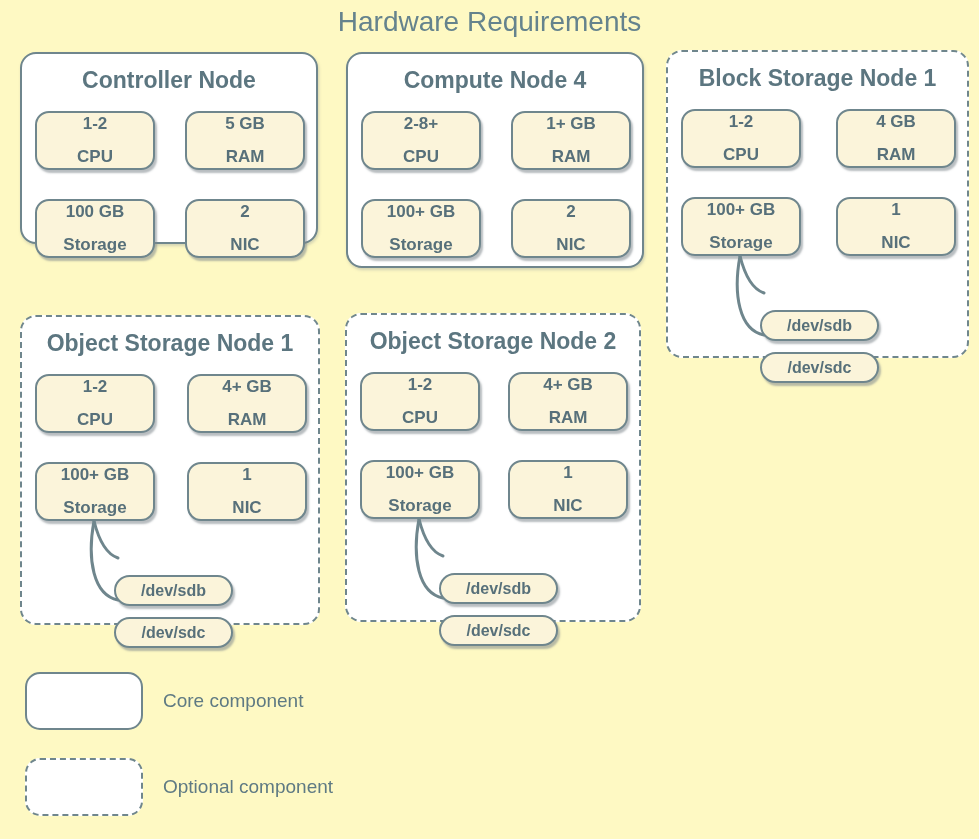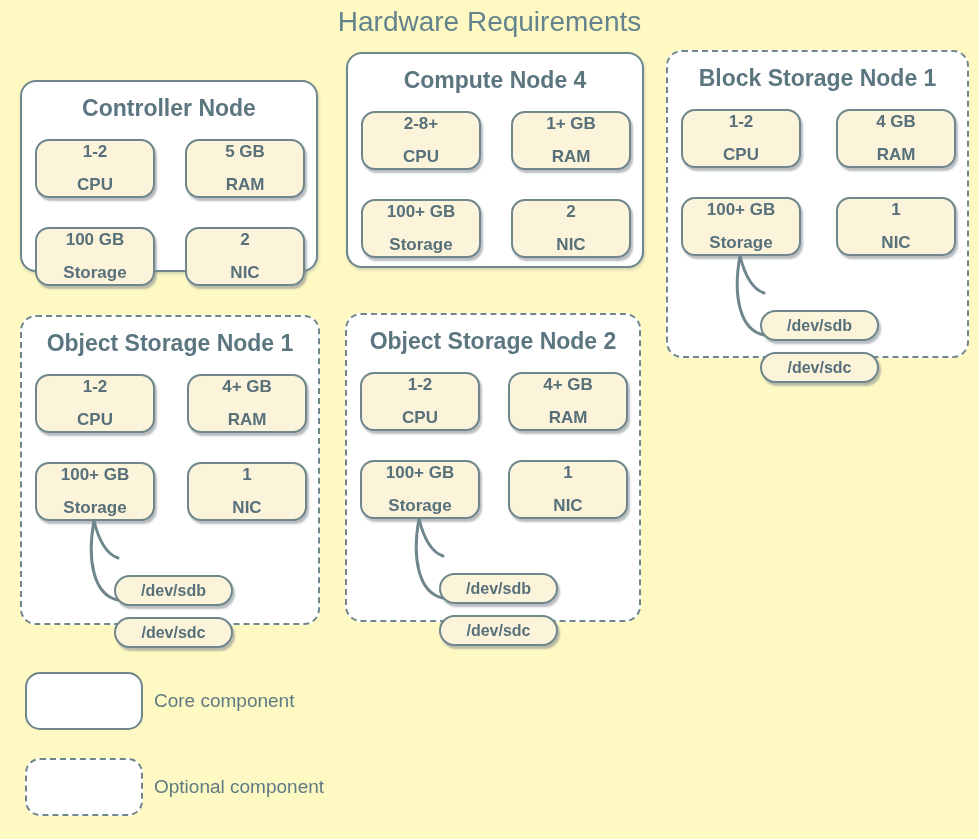--- a/index.html
+++ b/index.html
@@ -29,21 +29,21 @@
     position:absolute;
     border:2.5px solid var(--teal);
     border-radius:16px;
     background:#ffffff;
     box-shadow:1px 2px 3px rgba(130,140,145,0.35);
   }
   .node-card.optional{
     border-style:dashed;
     box-shadow:none;
   }
-  .pos-controller{ left:20px;  top:52px;  width:298px; height:192px;margin-top:28px; }
+  .pos-controller{ left:20px;  top:52px;  width:298px; height:192px; }
   .pos-compute   { left:346px; top:52px;  width:298px; height:216px; }
   .pos-block     { left:666px; top:50px;  width:303px; height:308px; }
   .pos-obj1      { left:20px;  top:315px; width:300px; height:310px; }
   .pos-obj2      { left:345px; top:313px; width:296px; height:309px; }
   .node-title{
     margin-top:13px;
     text-align:center;
     font-size:23px; font-weight:700;
     color:#5c7680;
     white-space:nowrap;
@@ -88,21 +88,21 @@
     fill:none;
     stroke:var(--teal);
     stroke-width:3;
     stroke-linecap:round;
   }
   .legend{
     position:absolute; left:25px; top:672px;
     display:flex; flex-direction:column; gap:28px;
   }
   .legend-item{
-    display:flex; align-items:center; gap:11px;
+    display:flex; align-items:center; gap:20px;
   }
   .legend-swatch{
     width:118px; height:58px;
     border:2.5px solid var(--teal);
     border-radius:15px;
     background:#ffffff;
   }
   .legend-swatch.dashed{ border-style:dashed; }
   .legend-label{
     font-size:19px; font-weight:400;

